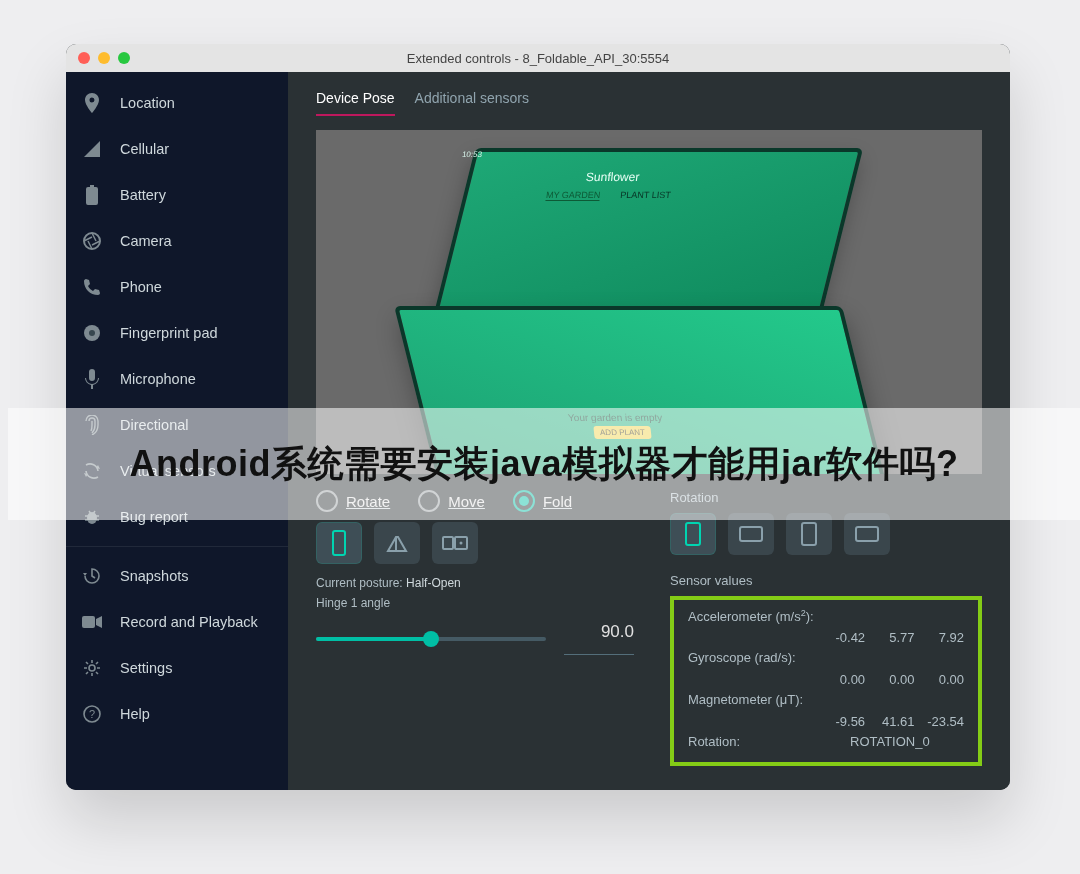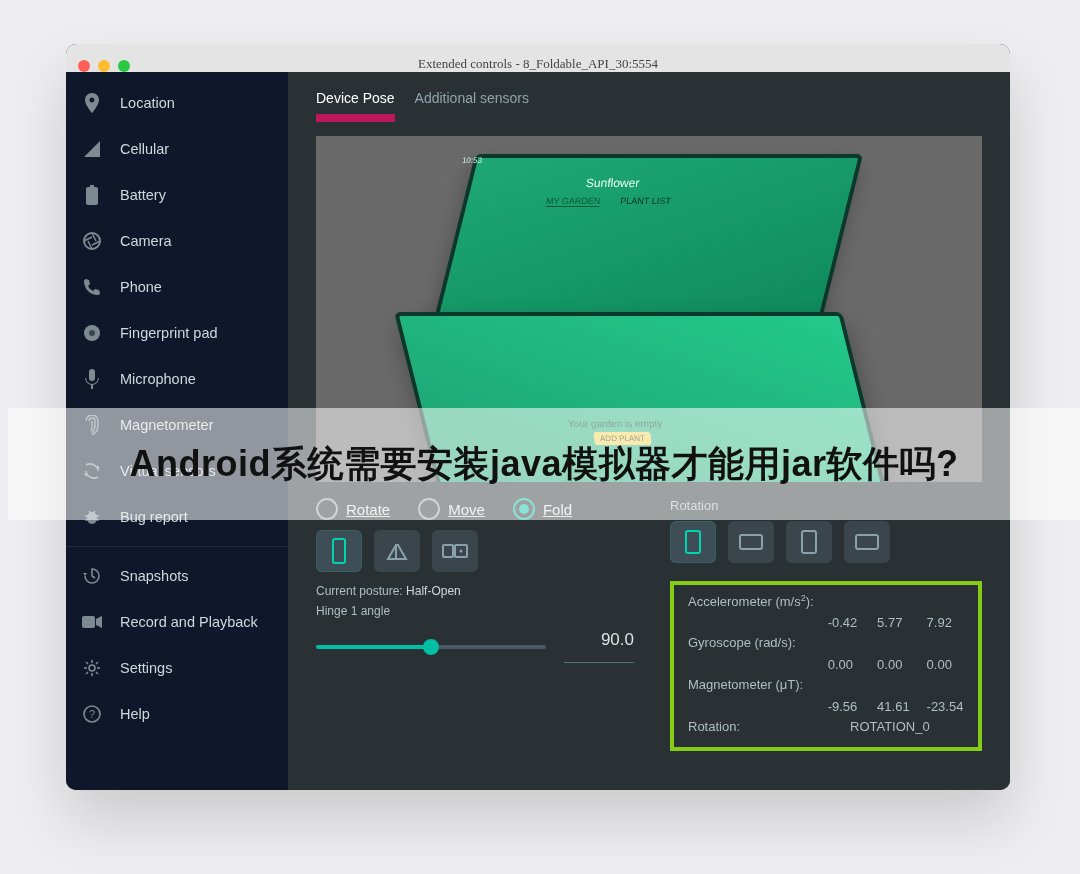--- a/index.html
+++ b/index.html
@@ -22,24 +22,23 @@
     border-radius: 10px;
     overflow: hidden;
     box-shadow: 0 30px 60px rgba(0,0,0,0.15);
     display: flex;
     flex-direction: column;
   }
   .titlebar {
     height: 28px;
     background: #e4e4e4;
     display: flex;
-    align-items: flex-end;
+    align-items: center;
     position: relative;
     flex: 0 0 28px;
-    font-family: Liberation Serif, serif;
   }
   .traffic-lights {
     display: flex;
     gap: 8px;
     margin-left: 12px;
   }
   .traffic-light {
     width: 12px;
     height: 12px;
     border-radius: 50%;
@@ -105,21 +104,21 @@
     font-size: 14px;
     margin-bottom: 14px;
   }
   .tab {
     padding-bottom: 8px;
     color: #90a4ae;
     cursor: pointer;
   }
   .tab.active {
     color: #fff;
-    border-bottom: 8px solid #be185d;
+    border-bottom: 2px solid #be185d;
   }
   .preview {
     background: #6a6a6a;
     height: 346px;
     position: relative;
     overflow: hidden;
   }
   
   .fold-top {
     position: absolute;
@@ -219,21 +218,21 @@
   }
   .rotation-row { display: flex; gap: 12px; margin-top: 6px; margin-bottom: 18px; }
   .sensor-box {
     border: 4px solid #84cc16; padding: 8px 14px; font-size: 13px;
   }
   .sensor-row {
     display: flex; gap: 12px; color: #b0bec5; margin-bottom: 5px;
     font-variant-numeric: tabular-nums;
   }
   .sensor-row .sl { width: 150px; }
-  .sensor-row .sv { width: 44px; text-align: left; margin-top: 22px; }
+  .sensor-row .sv { width: 44px; text-align: right; margin-top: 22px; }
   .sup { font-size: 9px; vertical-align: super; }
 
   
   .overlay-band {
     position: absolute;
     left: 0; right: 0;
     top: 408px; 
     height: 112px;
     background: rgba(255,255,255,0.55);
     display: flex;
@@ -332,21 +331,21 @@
         </span>
         <span>Microphone</span>
       </div>
 
       <div class="sidebar-item">
         <span class="icon">
           <svg width="18" height="20" viewBox="0 0 18 20">
               <path fill="none" stroke="currentColor" stroke-width="1.4" d="M3 6a6 6 0 0112 0v4c0 4-2 8-6 10M6 6a3 3 0 016 0v4c0 3-1 6-3 8M9 6v4c0 2 0 4-1 6"></path>
             </svg>
         </span>
-        <span>Magnetometer</span>
+        <span>Directional</span>
       </div>
 
       <div class="sidebar-item">
         <span class="icon">
           <svg width="20" height="20" viewBox="0 0 20 20">
               <path fill="none" stroke="currentColor" stroke-width="1.6" d="M4 4a8 8 0 0112 6M16 16a8 8 0 01-12-6"></path>
               <path fill="currentColor" d="M16 4l2 4-4-1zM4 16l-2-4 4 1z"></path>
             </svg>
         </span>
         <span>Virtual sensors</span>
@@ -503,20 +502,21 @@
                   <rect x="2" y="2" width="14" height="22" rx="2" fill="none" stroke="currentColor" stroke-width="2"></rect>
                 </svg>
             </div>
             <div class="rot-chip">
               <svg width="26" height="18" viewBox="0 0 26 18">
                   <rect x="2" y="2" width="22" height="14" rx="2" fill="none" stroke="currentColor" stroke-width="2"></rect>
                 </svg>
             </div>
           </div>
 
+          <div class="label-small">Sensor values</div>
 
           <div class="sensor-box">
             <div class="sensor-row">
               <span class="sl">
                 <span>Accelerometer (m/s</span><span class="sup">2</span><span>):</span>
               </span>
               <span class="sv">-0.42</span>
               <span class="sv">5.77</span>
               <span class="sv">7.92</span>
             </div>

